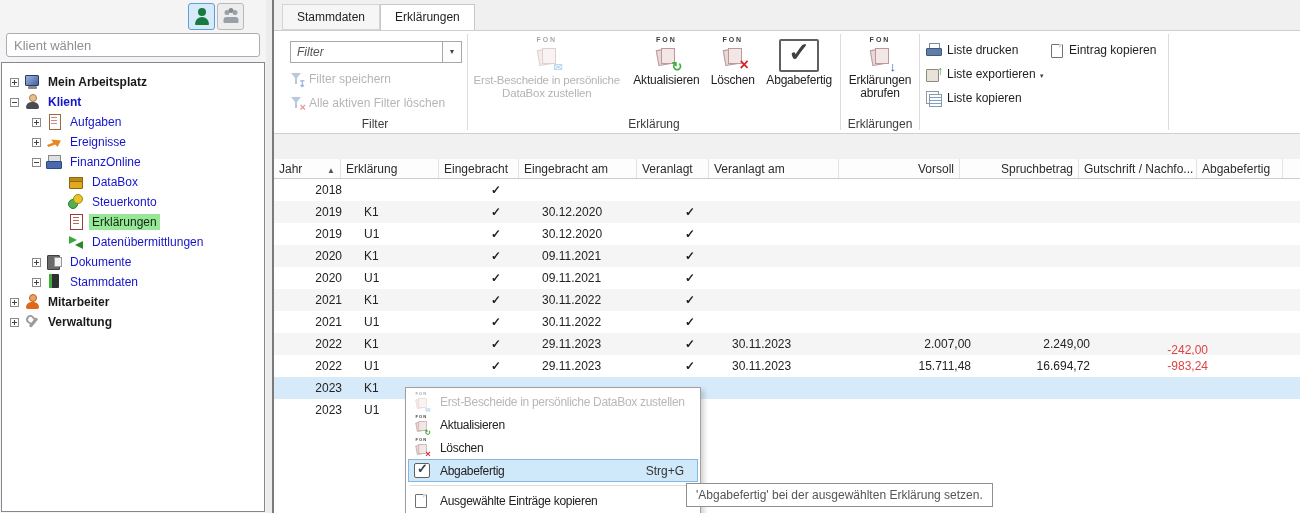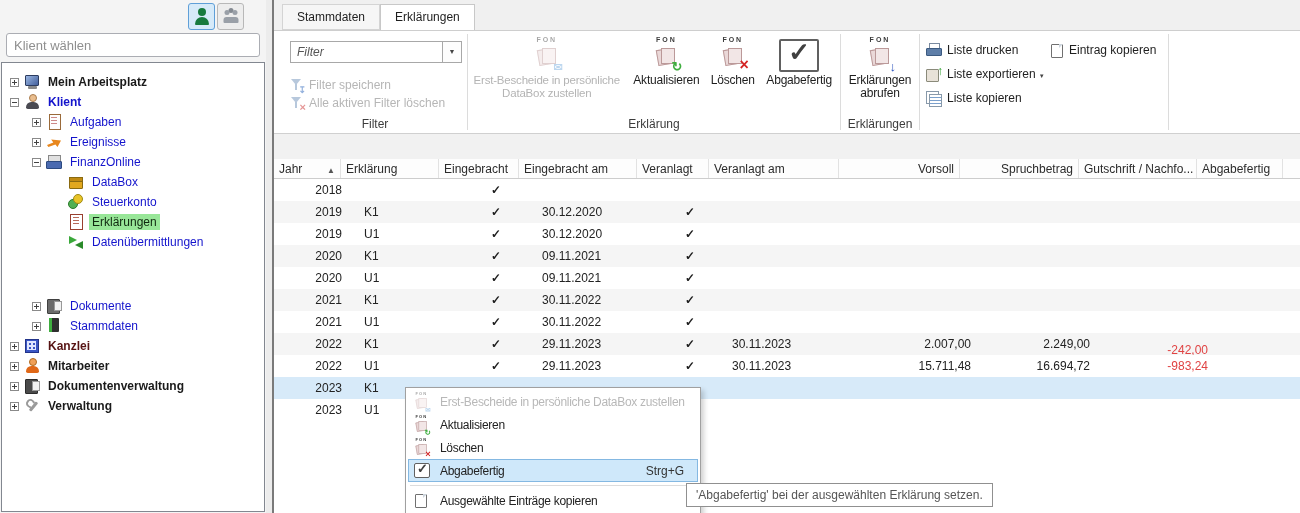--- a/index.html
+++ b/index.html
@@ -83,21 +83,21 @@
   .rsep{width:1px;background:#dcdcdc;margin:3px 0;flex:none;}
   
   .g-filter{width:184px;}
   .combo{position:absolute;left:7px;top:10px;width:172px;height:22px;box-sizing:border-box;border:1px solid #a8a8a8;background:#fff;}
   .combo-text{position:absolute;left:6px;top:3px;font-style:italic;color:#555;}
   .combo-btn{position:absolute;right:0;top:0;width:18px;height:100%;border-left:1px solid #a8a8a8;background:#fdfdfd;text-align:center;}
   .combo-btn::after{content:"▼";font-size:7px;color:#444;line-height:20px;}
   .linkbtn{position:absolute;left:7px;display:flex;align-items:center;gap:5px;height:20px;color:#1e1e1e;white-space:nowrap;}
   .linkbtn.disabled{color:#b6b6b6;}
   .linkbtn.disabled .funnel{opacity:.55;}
-  .lb-save{top:44px;justify-content:space-between;} .lb-clear{top:62px;}
+  .lb-save{top:38px;justify-content:space-between;} .lb-clear{top:62px;}
   .funnel{position:relative;width:14px;height:14px;flex:none;}
   .funnel::before{content:"";position:absolute;left:1px;top:1px;border-left:5px solid transparent;border-right:5px solid transparent;border-top:6px solid #7e9cc0;}
   .funnel::after{content:"";position:absolute;left:5px;top:6px;width:2px;height:6px;background:#7e9cc0;}
   .fmini{position:absolute;right:-2px;bottom:-3px;font-size:9px;font-weight:bold;line-height:1;}
   .f-save .fmini::before{content:"↧";color:#3a70c0;}
   .f-clear .fmini::before{content:"×";color:#d04040;font-size:11px;}
   
   .g-erkl{width:372px;display:flex;align-items:flex-start;}
   .g-erkls{width:78px;display:flex;align-items:flex-start;}
   .bigbtn{display:flex;flex-direction:column;align-items:center;padding-top:5px;box-sizing:border-box;height:84px;color:#1e1e1e;}
@@ -233,54 +233,40 @@
         <div class="tree-row" style="padding-left: 50px;">
           <span class="exp-slot"></span>
           <span class="ticon ti-document-icon"></span>
           <span class="tlabel st-blue tsel">Erklärungen</span>
         </div>
         <div class="tree-row" style="padding-left: 50px;">
           <span class="exp-slot"></span>
           <span class="ticon ti-transfer-icon"></span>
           <span class="tlabel st-blue">Datenübermittlungen</span>
         </div>
-        <div class="tree-row" style="padding-left: 28px; margin-top: 44px;">
+        <div class="tree-row" style="padding-left: 28px;">
           <span class="exp-slot">
             <span class="exp plus"></span>
           </span>
           <span class="ticon ti-cabinet-icon"></span>
           <span class="tlabel st-blue">Dokumente</span>
         </div>
         <div class="tree-row" style="padding-left: 28px;">
           <span class="exp-slot">
             <span class="exp plus"></span>
           </span>
           <span class="ticon ti-book-icon"></span>
           <span class="tlabel st-blue">Stammdaten</span>
         </div>
         <div class="tree-row" style="padding-left: 6px;">
           <span class="exp-slot">
             <span class="exp plus"></span>
           </span>
-          <span class="ticon ti-building-icon"></span>
-          <span class="tlabel st-bold-maroon">Kanzlei</span>
-        </div>
-        <div class="tree-row" style="padding-left: 6px;">
-          <span class="exp-slot">
-            <span class="exp plus"></span>
-          </span>
           <span class="ticon ti-person-orange-icon"></span>
           <span class="tlabel st-bold-black">Mitarbeiter</span>
-        </div>
-        <div class="tree-row" style="padding-left: 6px;">
-          <span class="exp-slot">
-            <span class="exp plus"></span>
-          </span>
-          <span class="ticon ti-cabinet-dark-icon"></span>
-          <span class="tlabel st-bold-black">Dokumentenverwaltung</span>
         </div>
         <div class="tree-row" style="padding-left: 6px;">
           <span class="exp-slot">
             <span class="exp plus"></span>
           </span>
           <span class="ticon ti-wrench-icon"></span>
           <span class="tlabel st-bold-black">Verwaltung</span>
         </div>
       </div>
   </div>

